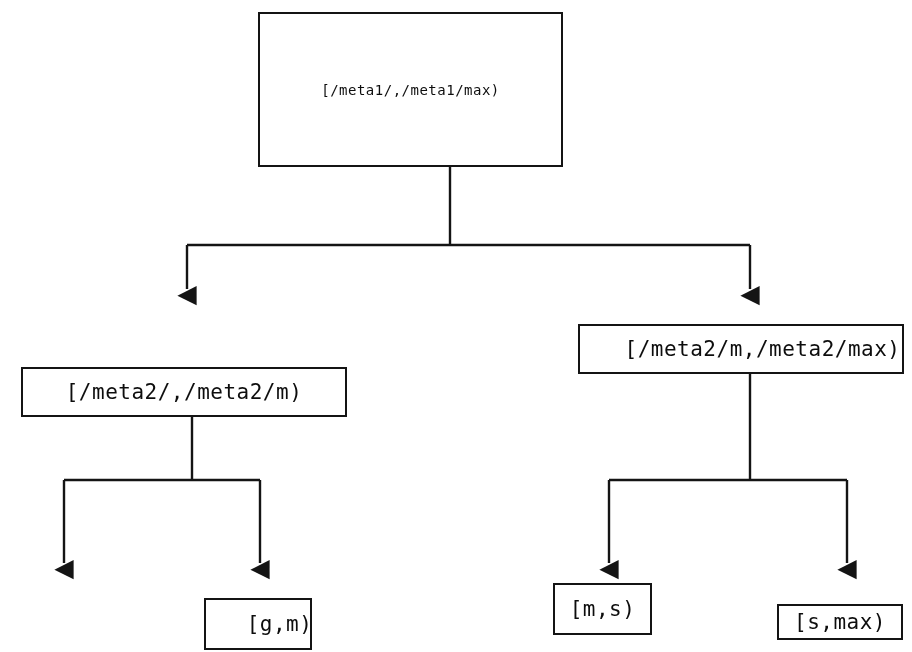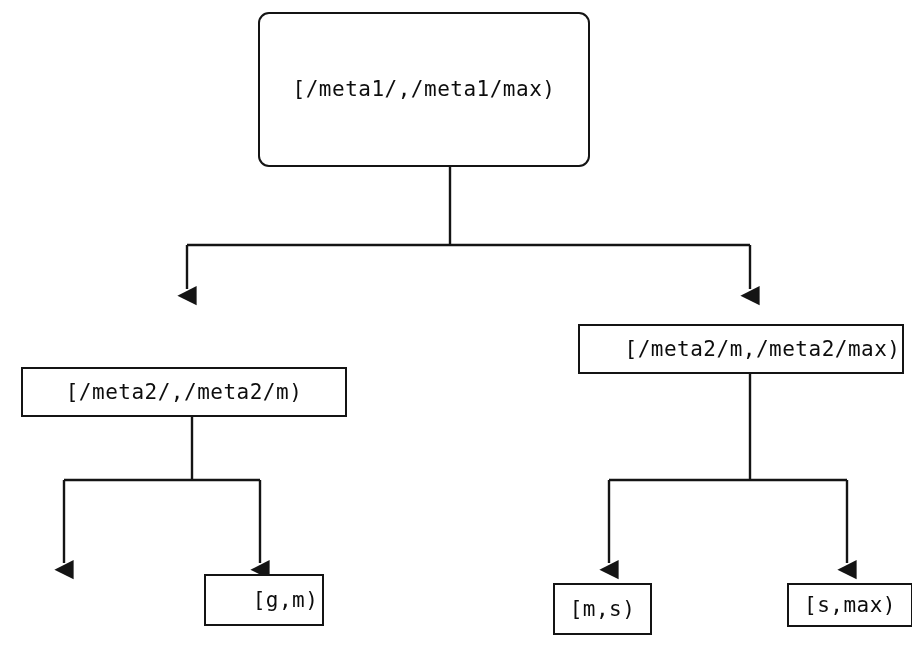--- a/index.html
+++ b/index.html
@@ -39,24 +39,23 @@
   }
   .node-label {
     display: block;
     line-height: 1;
   }
 
   
   #node-root {
     left: 258px;
     top: 12px;
-    width: 332px;
+    width: 305px;
     height: 155px;
-    font-size: 21px;
-    border-radius: 11px;
+    font-size: 14px;
   }
 
   
   #node-meta2-low {
     left: 21px;
     top: 324px;
     width: 326px;
     height: 50px;
     font-size: 21px;
     margin-top: 43px;
@@ -73,40 +72,39 @@
   
   #node-leaf-ag {
     left: 8px;
     top: 583px;
     width: 99px;
     height: 52px;
     font-size: 21px;
   }
   #node-leaf-gm {
     left: 204px;
-    top: 574px;
-    width: 120px;
+    top: 598px;
+    width: 108px;
     height: 52px;
     font-size: 21px;
     padding-left: 43px;
   }
   #node-leaf-ms {
     left: 553px;
     top: 583px;
     width: 99px;
     height: 52px;
     font-size: 21px;
   }
   #node-leaf-smax {
     left: 777px;
-    top: 583px;
+    top: 604px;
     width: 126px;
-    height: 44px;
+    height: 36px;
     font-size: 21px;
-    margin-left: 10px;
   }
 </style>
 </head>
 <body>
 
 <div id="diagram-canvas">
 
   <svg id="connector-layer" viewBox="0 0 912 652" width="912" height="652" xmlns="http://www.w3.org/2000/svg">
     <defs>
       <marker id="arrow-triangle" markerWidth="10" markerHeight="10" refX="1.2" refY="4" orient="auto" markerUnits="strokeWidth">

